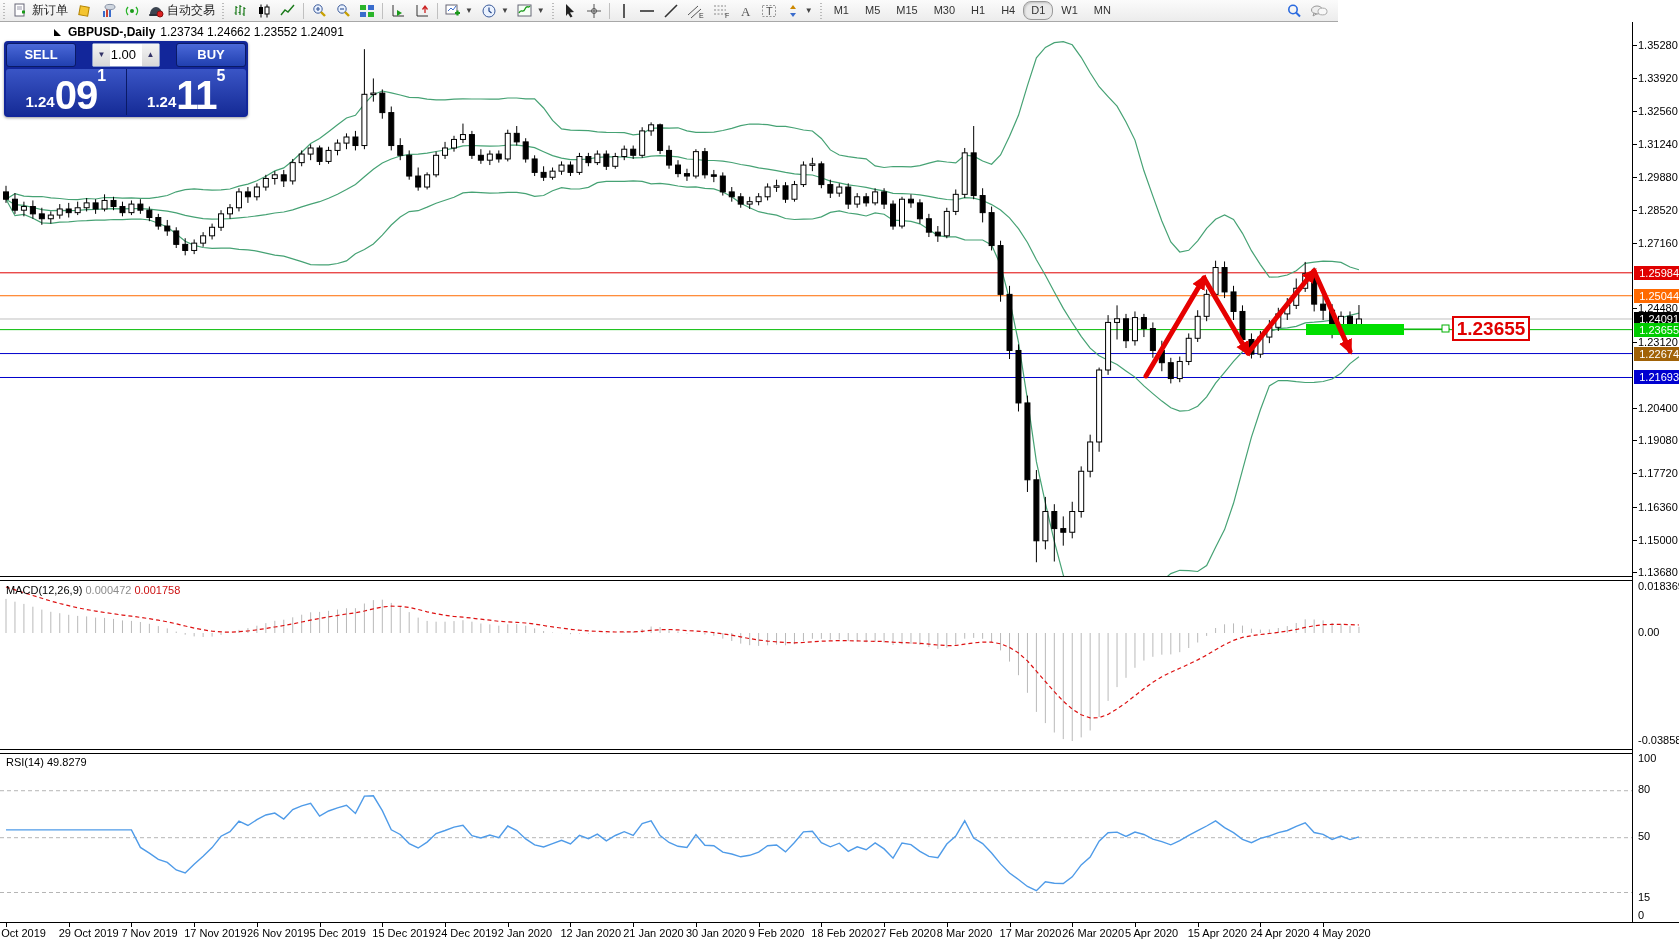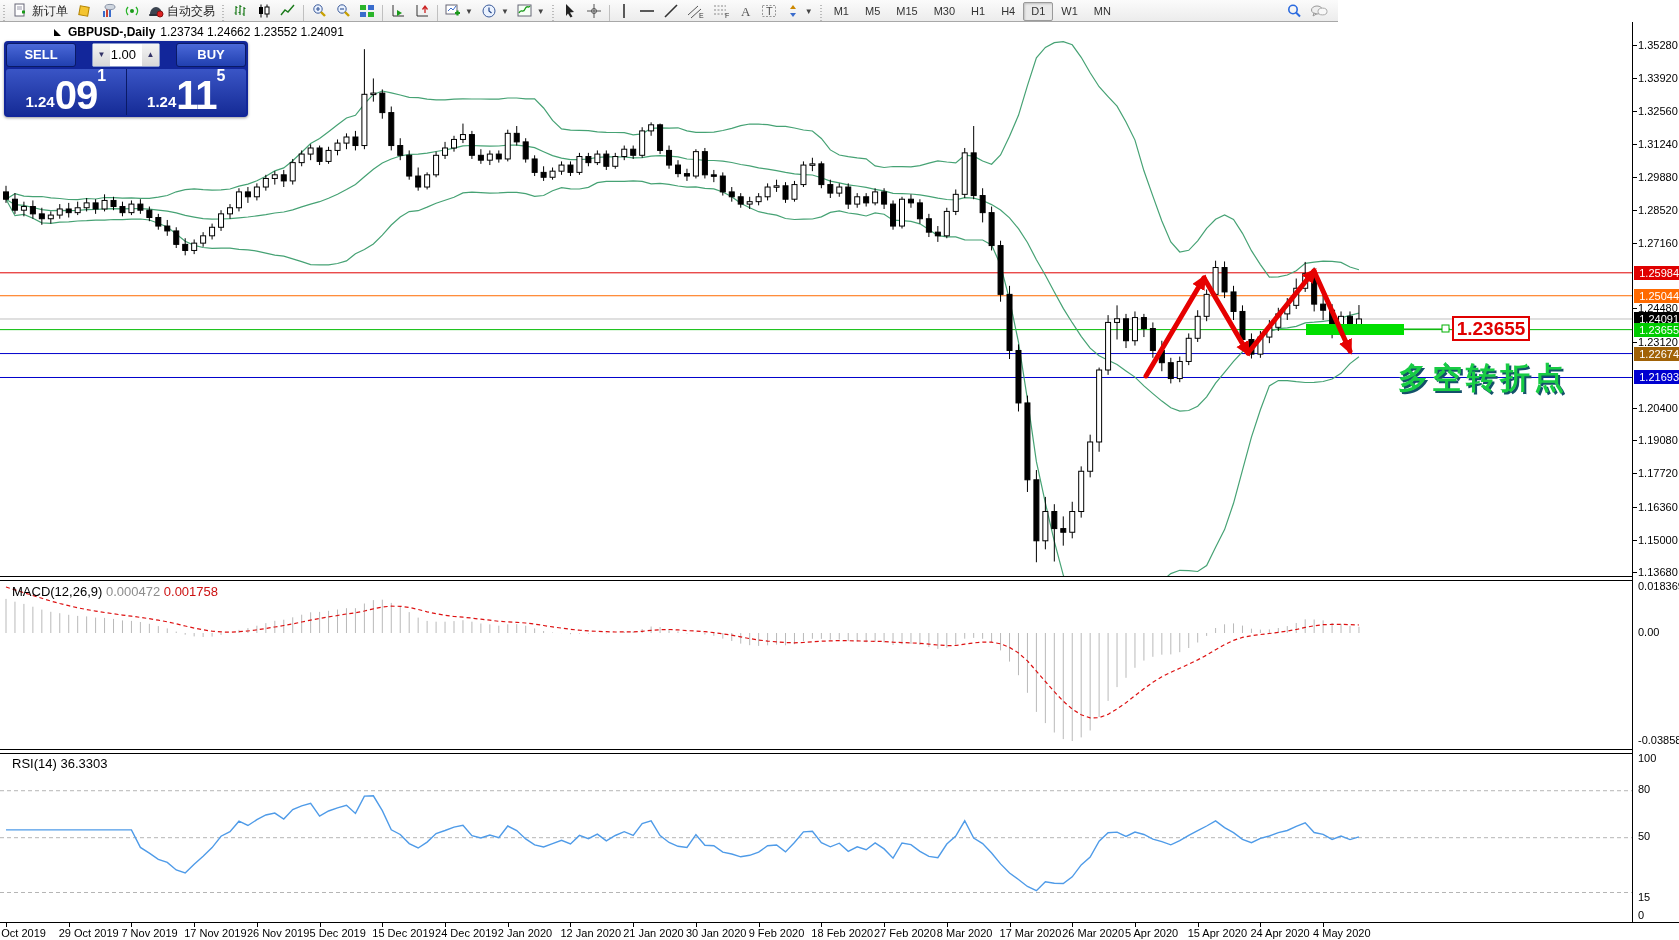--- a/index.html
+++ b/index.html
@@ -3,30 +3,30 @@
 <meta charset="utf-8">
 <style>
   * { box-sizing: border-box; margin: 0; padding: 0; }
   html,body { width:1679px; height:940px; overflow:hidden; background:#fff;
               font-family:"Liberation Sans", sans-serif; }
   #app { position:relative; width:1679px; height:940px; }
 
   
   .toolbar { position:absolute; left:0; top:0; width:1338px; height:22px;
              background:linear-gradient(#fbfbfb,#ececec); border-bottom:1px solid #a8a8a8;
-             display:flex; align-items:flex-end; font-size:12px; color:#222; }
+             display:flex; align-items:center; font-size:12px; color:#222; }
   .grip { width:5px; height:16px; margin:0 2px;
           background:repeating-linear-gradient(#bbb 0 1px, transparent 1px 3px);
           background-size:2px 100%; background-repeat:no-repeat; background-position:1px 0; }
   .tb-btn { display:flex; align-items:center; gap:3px; padding:1px 4px; height:20px; cursor:default; }
   .tb-btn svg { display:block; }
   .tb-sep { width:1px; height:16px; background:#c0c0c0; margin:0 3px; }
   .caret { font-size:8px; color:#444; margin-left:1px; }
   .tf-btn { padding:2px 7px; height:19px; font-size:11px; color:#333; border:1px solid transparent; }
-  .tf-btn.active { background:#e9e9e9; border:1px solid #9a9a9a; border-radius:2px;
+  .tf-btn.active { background:#e9e9e9; border:1px solid #9a9a9a; border-radius:8px;
                    box-shadow:inset 1px 1px 2px rgba(0,0,0,.18); }
   .tb-spacer { flex:1; }
 
   
   .chart-title { position:absolute; left:6px; top:25px; font-size:12px; color:#000;
                  display:flex; align-items:center; gap:5px; z-index:30;padding-left:48px; }
   .trade-panel { position:absolute; left:4px; top:41px; width:244px; z-index:30;
                  border-radius:4px; background:#12269a; padding:2px;
                  box-shadow:0 1px 3px rgba(0,0,0,.4); }
   .tp-row1 { display:flex; height:24px; gap:16px; }
@@ -52,21 +52,21 @@
               border-top:1px solid #000; border-bottom:1px solid #000; z-index:5; }
   .axis-col { position:absolute; left:1632px; top:22px; width:47px; height:901px;
               border-left:1px solid #000; z-index:6; background:#fff; }
   .ptick { position:absolute; left:5px; font-size:11px; color:#000; white-space:nowrap; }
   .ptick:before { content:""; position:absolute; left:-5px; top:6px; width:4px; height:1px; background:#000; }
   .pbox { position:absolute; left:1px; width:45px; height:14px; font-size:11px; color:#fff;
           text-align:right; line-height:14px; z-index:7; }
   .itick { position:absolute; left:5px; font-size:11px; color:#000; white-space:nowrap; }
 
   
-  .ind-label { position:absolute; left:12px; font-size:13px; color:#000; z-index:8; white-space:nowrap; }
+  .ind-label { position:absolute; left:6px; font-size:11px; color:#000; z-index:8; white-space:nowrap; }
   .ind-label .v1 { color:#8c8c8c; } .ind-label .v2 { color:#cc1111; }
 
   
   .date-axis { position:absolute; left:0; top:922px; width:1679px; height:18px;
                border-top:1px solid #000; background:#fff; z-index:6; }
   .dtick { position:absolute; top:0; width:1px; height:4px; background:#000; }
   .dlabel { position:absolute; top:4px; font-size:11px; color:#000; white-space:nowrap; }
 
   
   .price-tag { position:absolute; left:1452px; top:316px; width:78px; height:25px; z-index:20;
@@ -885,21 +885,21 @@
       <polyline points="6,75.9 14.96,75.9 23.92,75.9 32.88,75.9 41.84,75.9 50.800000000000004,75.9 59.760000000000005,75.9 68.72,75.9 77.68,75.9 86.64000000000001,75.9 95.60000000000001,75.9 104.56,75.9 113.52000000000001,75.9 122.48000000000002,75.9 131.44,75.9 140.4,93.4 149.36,99.2 158.32000000000002,105.3 167.28000000000003,108.4 176.24,116.0 185.20000000000002,119.0 194.16000000000003,110.2 203.12,102.2 212.08,93.6 221.04000000000002,82.2 230.00000000000003,77.6 238.96000000000004,67.2 247.92000000000002,71.5 256.88,65.7 265.84000000000003,61.0 274.8,59.1 283.76000000000005,65.1 292.72,55.6 301.68,51.9 310.64000000000004,49.4 319.6,62.1 328.56000000000006,57.0 337.52000000000004,53.9 346.48,51.3 355.44000000000005,59.4 364.40000000000003,42.1 373.36,41.8 382.32000000000005,56.6 391.28000000000003,75.8 400.24,80.5 409.20000000000005,89.6 418.16,94.0 427.12000000000006,88.1 436.08000000000004,79.5 445.04,76.5 454.00000000000006,73.1 462.96000000000004,71.2 471.9200000000001,81.7 480.88000000000005,84.0 489.84000000000003,81.1 498.80000000000007,83.6 507.76000000000005,72.0 516.72,76.5 525.6800000000001,84.9 534.6400000000001,90.9 543.6,92.9 552.5600000000001,89.6 561.5200000000001,86.3 570.48,90.0 579.44,81.4 588.4000000000001,84.7 597.36,80.1 606.32,86.8 615.2800000000001,81.5 624.24,77.7 633.2,81.3 642.1600000000001,69.5 651.1200000000001,66.9 660.08,81.5 669.0400000000001,88.5 678.0000000000001,92.3 686.96,93.4 695.9200000000001,80.7 704.8800000000001,91.2 713.84,91.7 722.8000000000001,98.1 731.7600000000001,100.0 740.72,102.8 749.6800000000001,101.3 758.6400000000001,98.1 767.6,91.8 776.5600000000001,91.0 785.5200000000001,97.9 794.48,88.5 803.44,77.9 812.4000000000001,77.3 821.3600000000001,88.7 830.32,92.8 839.2800000000001,89.2 848.2400000000001,97.3 857.2,92.8 866.1600000000001,95.7 875.1200000000001,88.9 884.08,94.9 893.0400000000001,104.2 902.0000000000001,89.0 910.96,90.6 919.9200000000001,97.3 928.8800000000001,102.4 937.8400000000001,103.7 946.8000000000001,90.0 955.7600000000001,82.0 964.7200000000001,66.8 973.6800000000001,84.0 982.6400000000001,89.6 991.6000000000001,99.0 1000.5600000000001,109.9 1009.5200000000001,119.0 1018.4800000000001,125.5 1027.44,132.5 1036.4,136.7 1045.3600000000001,127.8 1054.3200000000002,129.2 1063.2800000000002,129.5 1072.24,122.8 1081.2,110.9 1090.16,103.1 1099.1200000000001,87.2 1108.0800000000002,78.7 1117.0400000000002,78.1 1126,82.4 1134.96,78.1 1143.92,80.5 1152.88,85.1 1161.8400000000001,87.6 1170.8000000000002,90.8 1179.7600000000002,86.7 1188.72,81.3 1197.68,76.6 1206.64,72.0 1215.6000000000001,66.9 1224.5600000000002,73.6 1233.5200000000002,78.6 1242.48,85.4 1251.44,88.7 1260.4,84.4 1269.3600000000001,82.0 1278.3200000000002,78.6 1287.2800000000002,76.5 1296.2400000000002,72.3 1305.2,68.8 1314.16,78.5 1323.1200000000001,80.3 1332.0800000000002,85.4 1341.0400000000002,82.1 1350.0000000000002,85.6 1358.96,82.8" fill="none" stroke="#4f9be8" stroke-width="1.4"></polyline>
     </svg>
 
   <div class="ind-label" style="top:584px;">
     <span>MACD(12,26,9)</span>
     <span class="v1">0.000472</span>
     <span class="v2">0.001758</span>
   </div>
   <div class="ind-label" style="top:756px;">
     <span>RSI(14)</span>
-    <span>36.3303</span>
+    <span>49.8279</span>
   </div>
 
   <div class="axis-col" id="axis-col">
       <div class="ptick" style="top: 17px;">1.35280</div>
       <div class="ptick" style="top: 50.1813px;">1.33920</div>
       <div class="ptick" style="top: 83.3626px;">1.32560</div>
       <div class="ptick" style="top: 115.568px;">1.31240</div>
       <div class="ptick" style="top: 148.749px;">1.29880</div>
       <div class="ptick" style="top: 181.93px;">1.28520</div>
       <div class="ptick" style="top: 215.112px;">1.27160</div>
@@ -968,14 +968,13 @@
       <div class="dlabel" style="left: 1124.96px;">5 Apr 2020</div>
       <div class="dtick" style="left: 1197.68px;"></div>
       <div class="dlabel" style="left: 1187.68px;">15 Apr 2020</div>
       <div class="dtick" style="left: 1260.4px;"></div>
       <div class="dlabel" style="left: 1250.4px;">24 Apr 2020</div>
       <div class="dtick" style="left: 1323.12px;"></div>
       <div class="dlabel" style="left: 1313.12px;">4 May 2020</div>
     </div>
 
   <div class="price-tag">1.23655</div>
-  <div class="turning-point">多空转折点</div>
 </div>
 
 </body></html>

